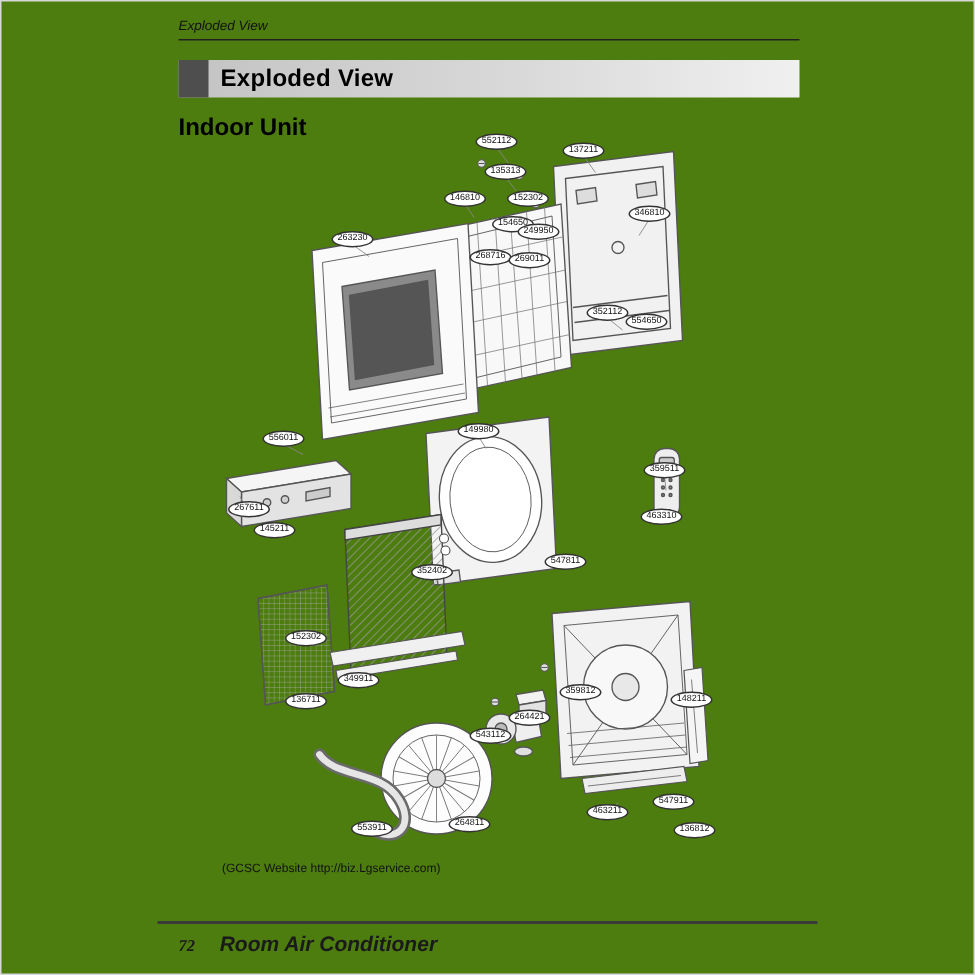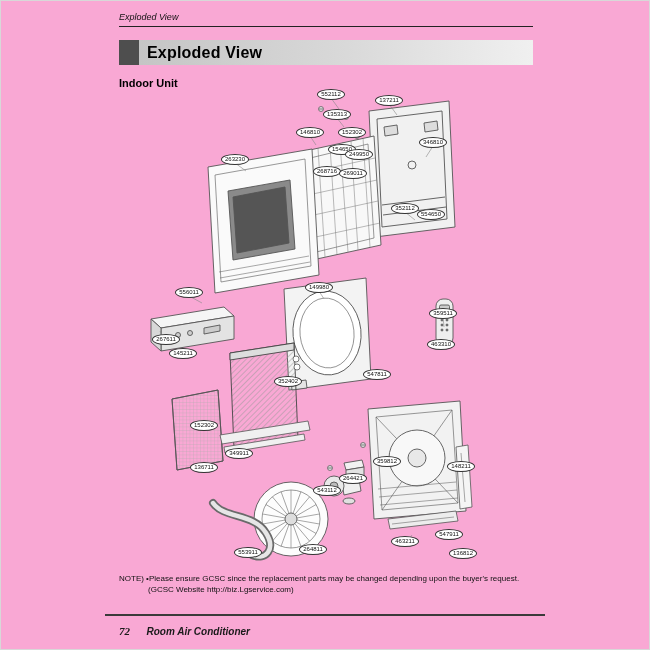--- a/index.html
+++ b/index.html
@@ -1,44 +1,44 @@
 <!DOCTYPE html>
 <html><head>
 <meta charset="utf-8">
 <style>
   * { box-sizing: border-box; }
   html, body { margin: 0; padding: 0; background: #ffffff; }
   .page {
-    position: relative; width: 650px; height: 650px; background: #f9a8d4;
+    position: relative; width: 650px; height: 650px; background: #4d7c0f;
     border: 1px solid #d8d8d8; overflow: hidden;
     font-family: "Liberation Sans", sans-serif; color: #111;
   }
   .running-header { position: absolute; left: 118px; top: 11px; font-size: 9px; font-style: italic; color: #111; }
   .running-rule { position: absolute; left: 118px; top: 25px; width: 414px; height: 1px; background: #222; }
   .title-band {
     position: absolute; left: 118px; top: 39px; width: 414px; height: 25px;
     background: linear-gradient(90deg, #c3c3c3 0%, #d9d9d9 55%, #f0f0f0 100%);
     display: flex; align-items: center;
   }
   .title-square { width: 20px; height: 25px; background: #4e4e4e; flex: 0 0 auto; }
   .title-text { font-size: 16px; font-weight: bold; margin-left: 8px; color: #000; letter-spacing: 0.2px; }
-  .subsection { position: absolute; left: 118px; top: 76px; font-size: 11px; font-weight: bold; color: #000; text-align: right; }
+  .subsection { position: absolute; left: 118px; top: 76px; font-size: 16px; font-weight: bold; color: #000; text-align: right; }
   .diagram { position: absolute; left: 115px; top: 86px; width: 420px; height: 482px; }
   .diagram svg { position: absolute; left: 0; top: 0; }
   #callouts { position: absolute; left: 0; top: 0; width: 100%; height: 100%; }
   .callout {
     position: absolute; width: 28px; height: 11px; border: 1px solid #333; border-radius: 50%;
     background: #fff; font-size: 6px; line-height: 9.5px; text-align: center; color: #111;
   }
   .note { position: absolute; left: 118px; top: 573px; font-size: 8px; line-height: 10.5px; color: #111; }
   .note .indent { margin-left: 29px; }
   .footer-rule { position: absolute; left: 104px; top: 613px; width: 440px; height: 2px; background: #3a3a3a; }
   .footer { position: absolute; left: 118px; top: 620px; font-style: italic; color: #1a1a1a; }
   .page-num { font-size: 11px; font-weight: bold; margin-right: 12px; font-family: Liberation Serif, serif; }
-  .doc-title { font-size: 10px; font-weight: bold; }
+  .doc-title { font-size: 14px; font-weight: bold; }
 </style>
 </head>
 <body>
 
 <div class="page">
 
   <div class="running-header">Exploded View</div>
   <div class="running-rule"></div>
 
   <div class="title-band">
@@ -263,21 +263,20 @@
         <div class="callout" style="left: 331px; top: 373.5px;">148211</div>
         <div class="callout" style="left: 118px; top: 459.5px;">553911</div>
         <div class="callout" style="left: 183px; top: 456.5px;">264811</div>
         <div class="callout" style="left: 275px; top: 448.5px;">463211</div>
         <div class="callout" style="left: 319px; top: 441.5px;">547911</div>
         <div class="callout" style="left: 333px; top: 460.5px;">136812</div>
       </div>
   </div>
 
   <div class="note">
-    <div>NOTE) •Please ensure GCSC since the replacement parts may be changed depending upon the buyer's request.</div>
     <div class="indent">(GCSC Website http://biz.Lgservice.com)</div>
   </div>
 
   <div class="footer-rule"></div>
   <div class="footer">
     <span class="page-num">72</span>
     <span class="doc-title">Room Air Conditioner</span>
   </div>
 
 </div>

